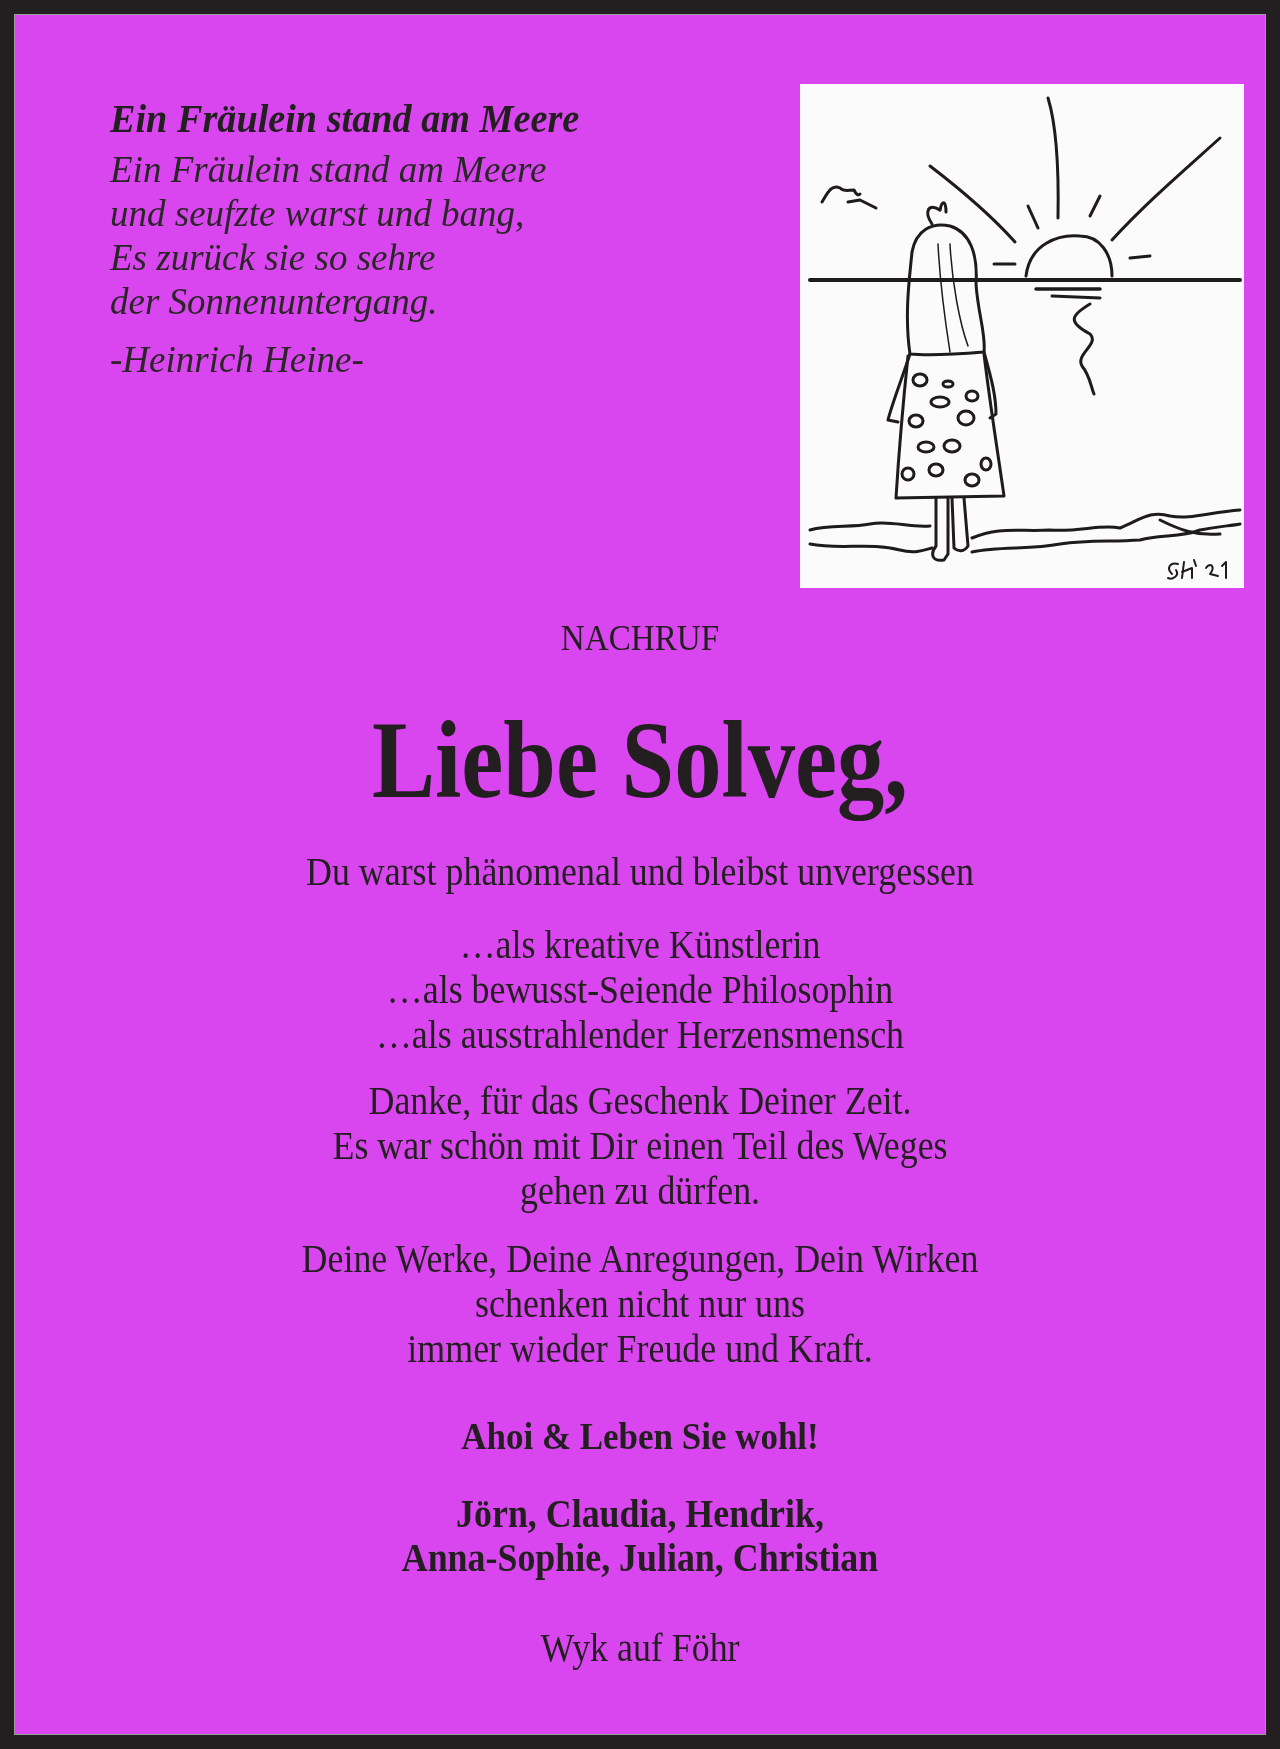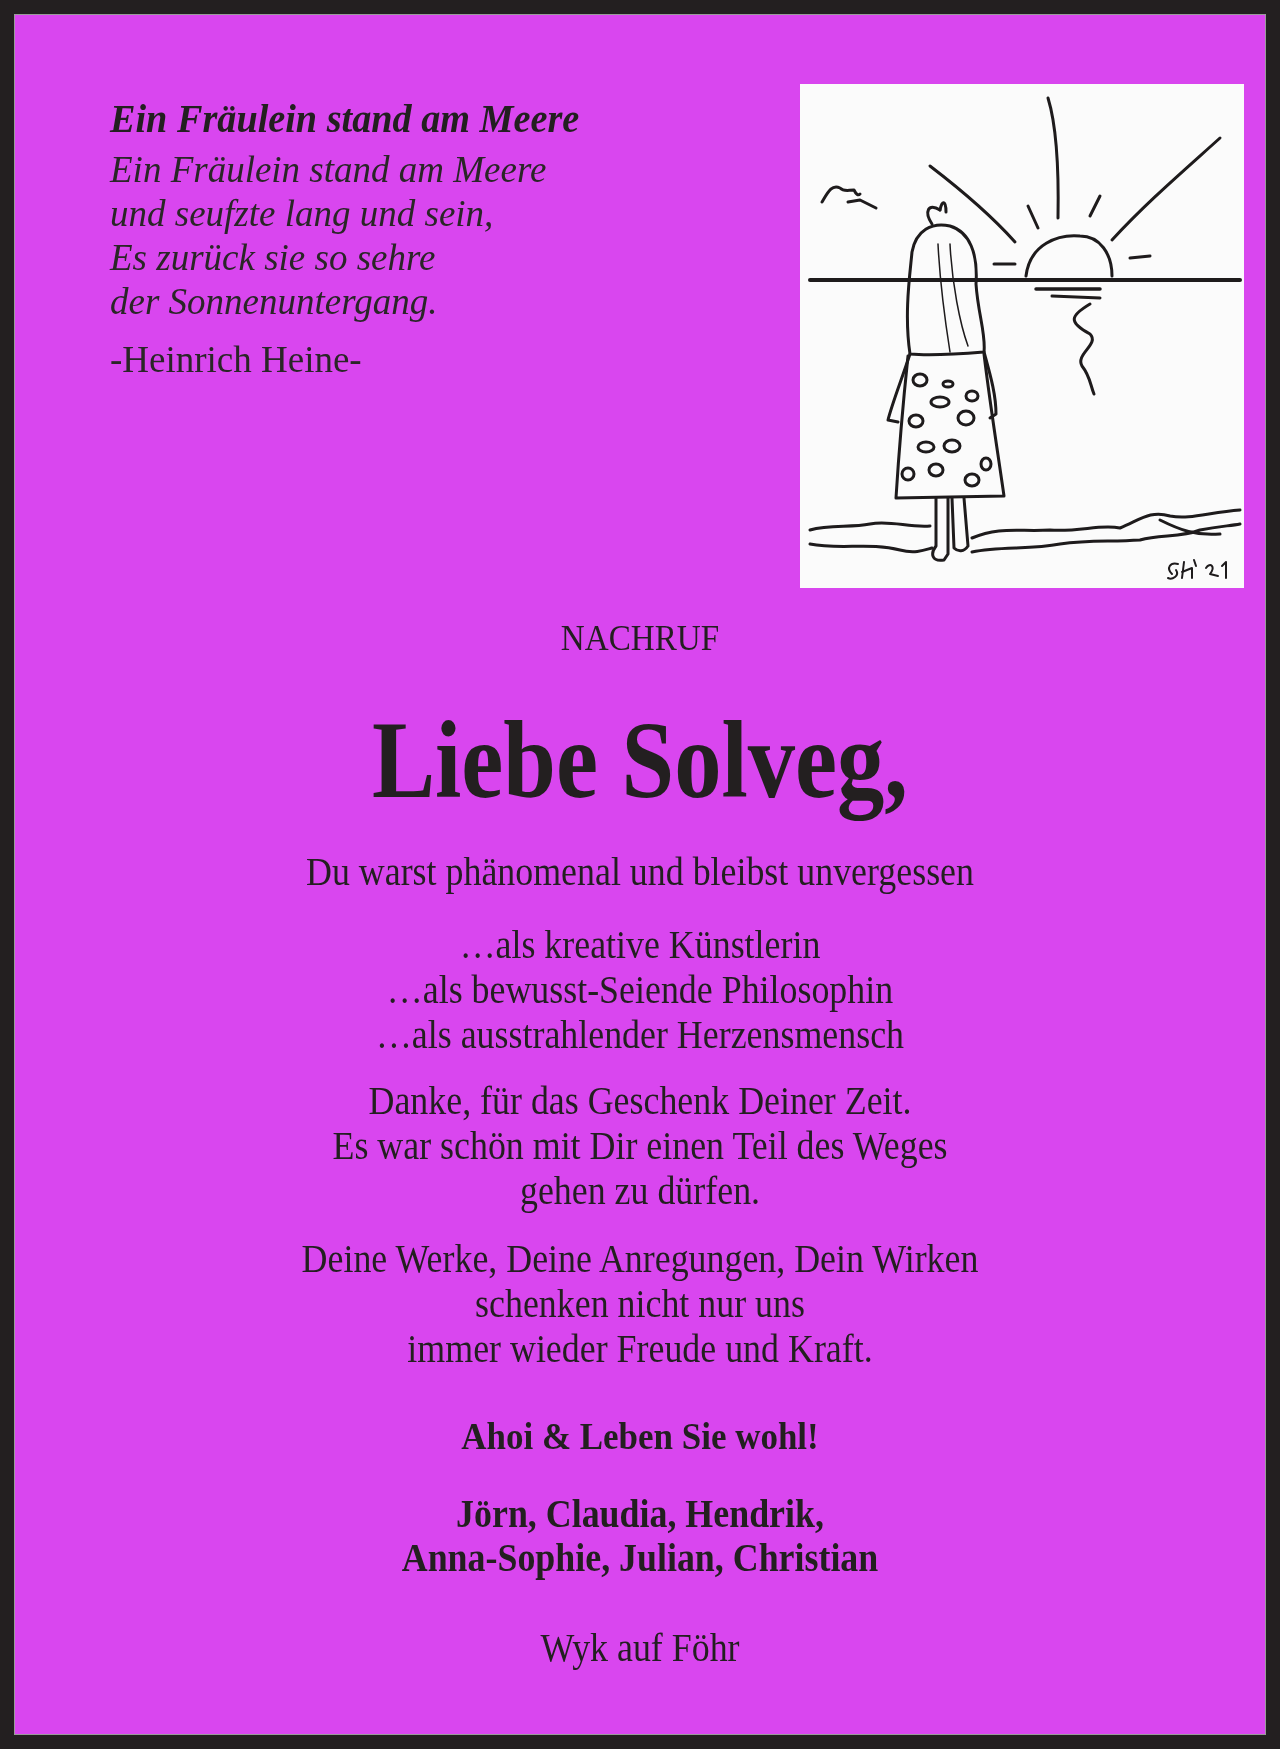--- a/index.html
+++ b/index.html
@@ -35,20 +35,21 @@
   }
   .stanza { margin: 0 0 14px 0; }
   .poem-line {
     font-style: italic;
     font-size: 37px;
     line-height: 44px;
     white-space: nowrap;
     color: #2a2627;
   }
   .attribution {
+    font-style: italic;
     font-size: 37px;
     line-height: 44px;
     white-space: nowrap;
     color: #2a2627;
   }
   .illustration {
     position: absolute;
     left: 786px; top: 70px;
     width: 444px; height: 504px;
     background: #fbfbfb;
@@ -94,21 +95,21 @@
 </head>
 <body>
 
 <div class="card">
 
   <div class="poem">
     <div class="poem-title">Ein Fräulein stand am Meere</div>
 
     <div class="stanza">
       <div class="poem-line">Ein Fräulein stand am Meere</div>
-      <div class="poem-line">und seufzte lang und sein,</div>
+      <div class="poem-line">und seufzte warst und bang,</div>
       <div class="poem-line">Es zurück sie so sehre</div>
       <div class="poem-line">der Sonnenuntergang.</div>
     </div>
 
 
     <div class="attribution">-Heinrich Heine-</div>
   </div>
 
   <div class="illustration">
     <svg viewBox="0 0 444 504" fill="none" stroke="#1e1b1c" stroke-width="3" stroke-linecap="round" stroke-linejoin="round">

